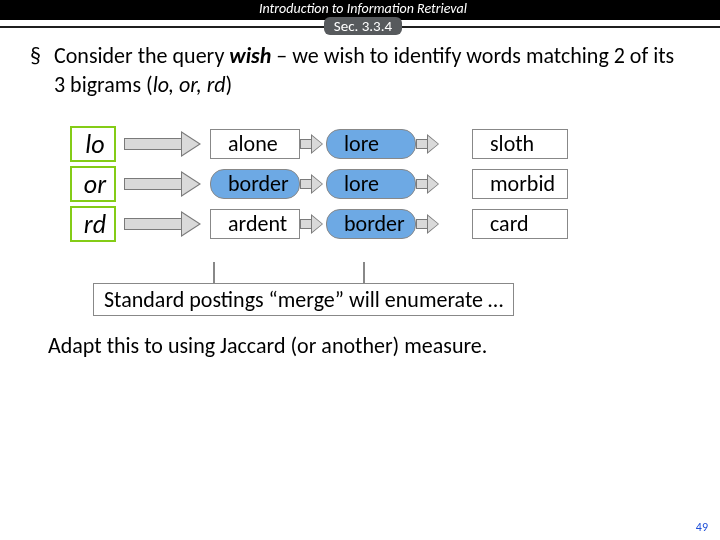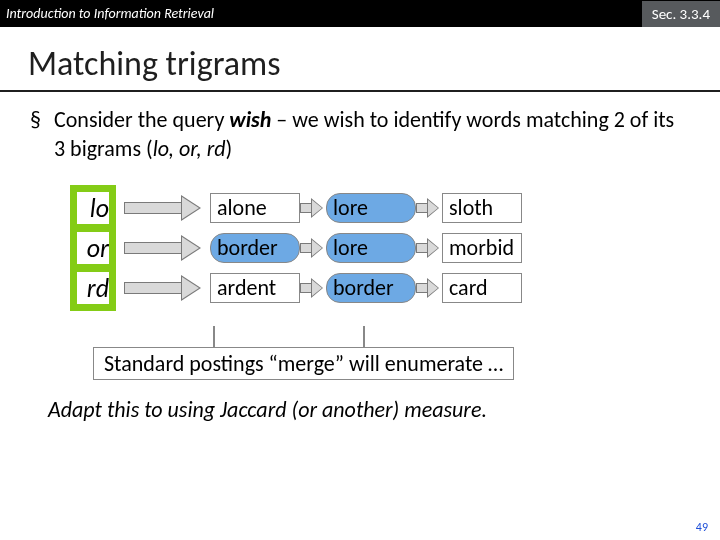--- a/index.html
+++ b/index.html
@@ -1,63 +1,62 @@
 <!DOCTYPE html>
 <html><head>
 <meta charset="utf-8">
 <style>
   * { box-sizing: border-box; margin: 0; padding: 0; }
   html, body { width: 720px; height: 540px; font-family: Calibri, Arial, sans-serif; background: #fff; color: #000; }
-  .topbar { background: #000; color: #fff; height: 27px; display: flex; align-items: center; justify-content: space-between; padding: 0 0 0 6px; }
+  .topbar { background: #000; color: #fff; height: 20px; display: flex; align-items: center; justify-content: space-between; padding: 0 0 0 6px; flex-direction: column; }
   .topbar-left { font-style: italic; font-size: 14px; }
-  .topbar-right { background: #575a5d; height: 26px; display: flex; align-items: center; padding: 0 10px; font-size: 15px; }
+  .topbar-right { background: #575a5d; height: 26px; display: flex; align-items: center; padding: 0 10px; font-size: 15px; border-radius: 6px; }
   .title { font-size: 34px; font-weight: 400; color: #1f1f1f; margin: 16px 0 0 28px; }
   .rule { border: none; border-top: 2px solid #1f1f1f; margin: 6px 0 0 0; }
   .body { padding: 14px 30px 0 30px; }
   .bullet-item { display: flex; font-size: 22px; line-height: 1.3; }
   .bullet-item .mk { width: 24px; flex: 0 0 24px; }
   .postings { margin: 26px 0 0 40px; }
   .row { display: flex; align-items: center; height: 38px; margin-bottom: 2px; }
-  .bigram { width: 46px; font-size: 26px; font-style: italic; font-weight: 400; border: 7px solid #84cc16; background: #fff; text-align: right; padding-left: 4px; margin-right: 8px; }
+  .bigram { width: 46px; font-size: 26px; font-style: italic; font-weight: 400; border: 2px solid #84cc16; background: #fff; text-align: center; padding-left: 4px; margin-right: 8px; }
   .arrow { position: relative; width: 80px; height: 24px; flex: 0 0 80px; margin-right: 6px; }
   .arrow .shaft { position: absolute; left: 0; top: 6px; width: 58px; height: 12px; background: #d9d9d9; border: 1px solid #7a7a7a; }
   .arrow .head { position: absolute; left: 57px; top: -1px; width: 0; height: 0; border-top: 13px solid transparent; border-bottom: 13px solid transparent; border-left: 20px solid #7a7a7a; }
   .arrow .head::after { content: ""; position: absolute; left: -19px; top: -11px; width: 0; height: 0; border-top: 11px solid transparent; border-bottom: 11px solid transparent; border-left: 17px solid #d9d9d9; }
   .small-arrow { position: relative; width: 26px; height: 20px; flex: 0 0 26px; }
   .small-arrow .sh { position: absolute; left: 0; top: 5px; width: 12px; height: 10px; background: #d9d9d9; border: 1px solid #7a7a7a; }
   .small-arrow .hd { position: absolute; left: 11px; top: 0; width: 0; height: 0; border-top: 10px solid transparent; border-bottom: 10px solid transparent; border-left: 12px solid #7a7a7a; }
   .small-arrow .hd::after { content: ""; position: absolute; left: -11px; top: -8px; width: 0; height: 0; border-top: 8px solid transparent; border-bottom: 8px solid transparent; border-left: 10px solid #d9d9d9; }
-  .cell { font-size: 22px; border: 1px solid #888; padding: 0 6px; height: 30px; line-height: 28px; display: inline-block; }
+  .cell { font-size: 22px; border: 1px solid #888; padding: 0 17px; height: 30px; line-height: 28px; display: inline-block; }
   .plain { background: #fff; }
   .hl { background: #6da9e4; border-radius: 14px; }
   .col1 { width: 90px; }
   .col2 { width: 90px; }
-  .col3 { width: 80px; }
+  .col3 { width: 96px; margin-left: 30px; }
   .lower { margin: 40px 0 0 18px; padding-left: 45px; }
   .merge-wrap { position: relative; display: inline-block; }
   .merge-arrow-l, .merge-arrow-r { position: absolute; top: -20px; }
   .merge-arrow-l { left: 120px; }
   .merge-arrow-r { left: 270px; }
   .down-arrow .sh2 { width: 50px; height: 10px; background: #e6e6e6; border: 1px solid #888; transform: skewX(-35deg); }
   .down-arrow-r .sh2 { transform: skewX(35deg); }
   .merge-box { font-size: 22px; border: 1px solid #888; background: #fff; padding: 2px 10px; display: inline-block; }
-  .adapt { font-size: 22px; margin: 16px 0 0 18px; font-style: italic; }
+  .adapt { font-size: 22px; margin: 16px 0 0 18px; }
   .pagenum { position: absolute; bottom: 6px; right: 12px; font-size: 12px; color: #1d4ed8; }
   .slide { position: relative; width: 720px; height: 540px; }
 </style>
 </head>
 <body>
 
 <div class="slide">
   <div class="topbar">
     <span class="topbar-left">Introduction to Information Retrieval</span>
     <span class="topbar-right">Sec. 3.3.4</span>
   </div>
 
-  <h1 class="title">Matching trigrams</h1>
   <hr class="rule">
 
   <div class="body">
     <div class="bullet-item">
       <span class="mk">§</span>
       <span>
         <span>Consider the query </span><b><i>wish</i></b><span> – we wish to identify words matching 2 of its 3 bigrams (</span><i>lo, or, rd</i><span>)</span>
       </span>
     </div>
 

